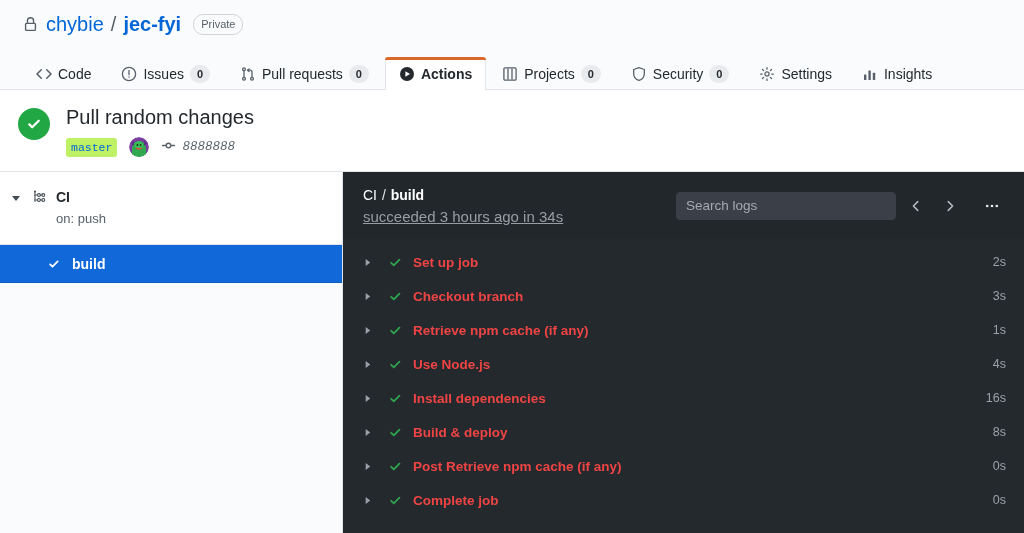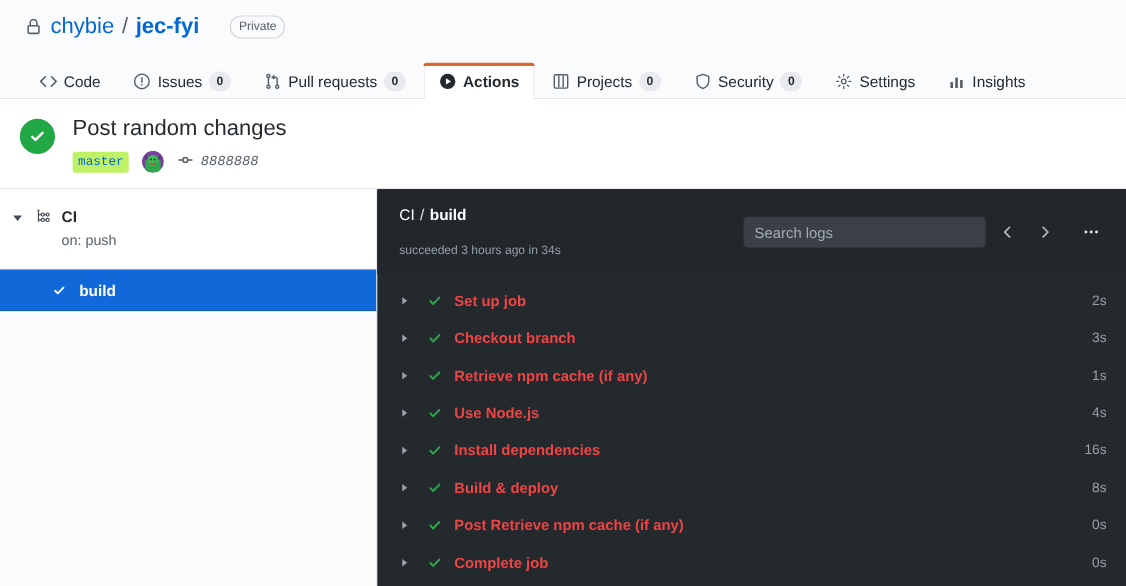--- a/index.html
+++ b/index.html
@@ -63,21 +63,21 @@
   .repo-name { font-weight: 600; }
 
   .repo-slash {
     color: #586069;
     font-size: 20px;
     font-weight: 300;
     margin: 0 1px;
   }
 
   .private-badge {
-    margin-left: 22px;
+    margin-left: 6px;
     border: 1px solid #d1d5da;
     border-radius: 10px;
     padding: 1px 7px 2px;
     font-size: 11px;
     line-height: 16px;
     color: #586069;
     font-weight: 500;
     background: transparent;
   }
 
@@ -299,28 +299,28 @@
   .log-header {
     display: flex;
     align-items: center;
     justify-content: space-between;
     padding: 14px 18px 14px 20px;
     background: #22272c;
     flex: 0 0 auto;
     gap: 16px;
   }
 
-  .log-head-left { display: flex; flex-direction: column; gap: 16px; min-width: 0; }
+  .log-head-left { display: flex; flex-direction: column; gap: 5px; min-width: 0; }
 
   .log-crumb { font-size: 14px; color: #ffffff; line-height: 18px; white-space: nowrap; }
   .log-crumb .crumb-root { font-weight: 400; }
   .log-crumb .crumb-sep { font-weight: 400; color: #e1e4e8; margin: 0 1px; }
   .log-crumb .crumb-leaf { font-weight: 700; }
 
-  .log-status { font-size: 11px; color: #959da5; line-height: 16px; white-space: nowrap; }
+  .log-status { font-size: 15px; color: #959da5; line-height: 16px; white-space: nowrap; text-decoration: underline; }
 
   .log-head-right { display: flex; align-items: center; gap: 6px; flex: 0 0 auto; }
 
   .search-logs {
     width: 220px;
     height: 28px;
     background: #3b4048;
     border: 1px solid #3b4048;
     border-radius: 4px;
     color: #ffffff;
@@ -506,21 +506,21 @@
   </div>
 
   <div class="run-header">
     <div class="status-circle">
       <svg width="18" height="18" viewBox="0 0 16 16" fill="none" stroke="#ffffff" stroke-width="2" stroke-linecap="round" stroke-linejoin="round" aria-hidden="true">
         <path d="m3.8 8.3 2.6 2.6 5.8-5.8"></path>
       </svg>
     </div>
 
     <div class="run-meta">
-      <div class="run-title">Post random changes</div>
+      <div class="run-title">Pull random changes</div>
       <div class="run-sub">
         <span class="branch-badge">master</span>
 
         <span class="avatar">
           <svg width="20" height="20" viewBox="0 0 20 20" aria-hidden="true">
             <circle cx="10" cy="10" r="10" fill="#7b3fa0"></circle>
             <path d="M3 11a7 7 0 0 1 14 0v9H3Z" fill="#2fa84f"></path>
             <circle cx="10" cy="8.5" r="4.2" fill="#3bbf5a"></circle>
             <circle cx="8.4" cy="8" r="0.9" fill="#1b2a1b"></circle>
             <circle cx="11.6" cy="8" r="0.9" fill="#1b2a1b"></circle>

